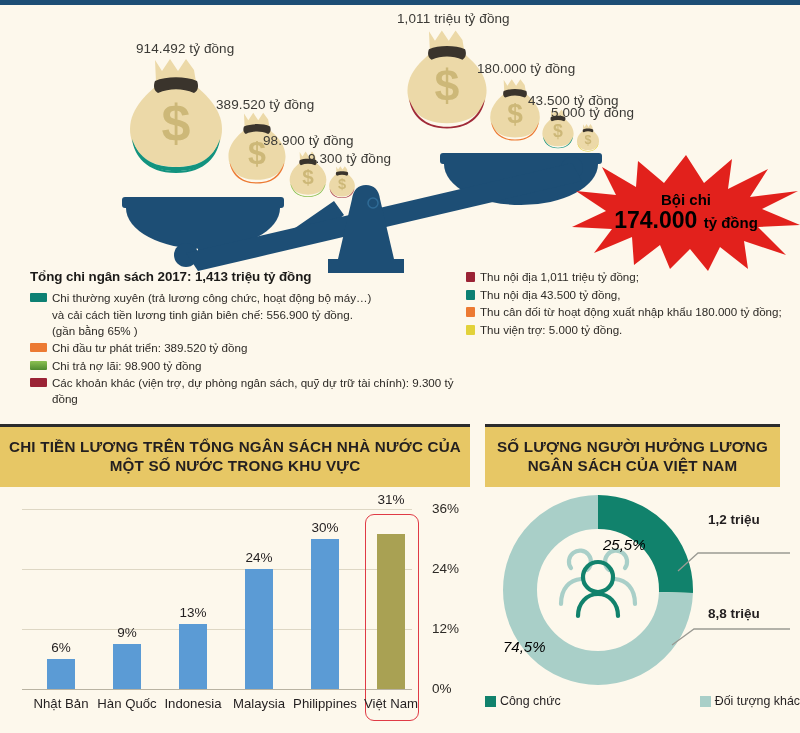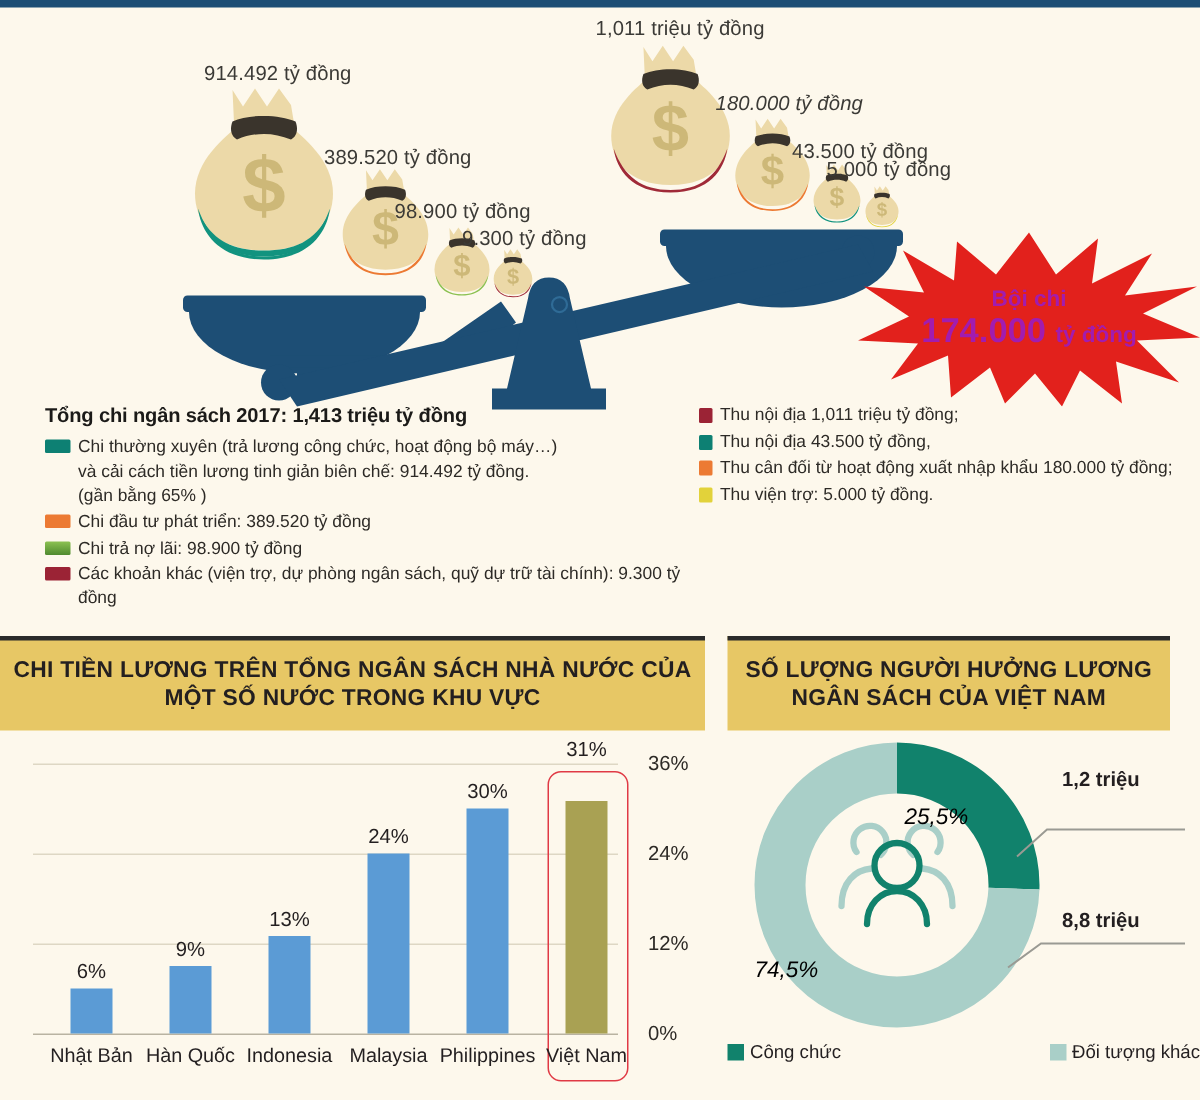--- a/index.html
+++ b/index.html
@@ -23,21 +23,21 @@
 
   .bag{position:absolute;}
   .bag svg{display:block;}
 
   .beam-svg{position:absolute;left:120px;top:140px;}
 
   
   .burst{position:absolute;left:572px;top:148px;width:228px;height:118px;}
   .burst-text{position:absolute;left:0;top:0;width:228px;height:118px;
     display:flex;flex-direction:column;justify-content:center;
-    color:#a21caf;text-align:center;pointer-events:none;}
+    color:#000000;text-align:center;pointer-events:none;}
   .burst-t1{font-size:15px;font-weight:bold;line-height:1.05;margin-bottom:1px;}
   .burst-t2{font-size:23px;font-weight:bold;line-height:1.05;}
   .burst-t2 small{font-size:15px;font-weight:bold;}
 
   
   .legend-block{position:absolute;font-size:11.6px;line-height:15.5px;color:#2d2a26;}
   .legend-title{font-weight:bold;font-size:13.4px;color:#1b1a18;margin-bottom:5px;letter-spacing:-.1px;}
   .legend-row{display:flex;align-items:flex-start;margin-bottom:2px;}
   .swatch{width:17px;height:9px;flex:0 0 17px;margin-top:3px;margin-right:5px;border-radius:1px;}
   .legend-txt{flex:1;}
@@ -156,21 +156,21 @@
 
     <div class="bag" style="left:488px;top:72px;">
       <svg width="54" height="69" viewBox="0 0 100 128">
         <path d="M50 112 C16 112 4 92 4 74 C4 52 24 36 34 28 L66 28 C76 36 96 52 96 74 C96 92 84 112 50 112 Z" fill="#ecd9a8"></path>
         <path d="M6 84 C14 106 28 116 50 116 C72 116 86 106 94 84 C92 100 80 118 50 118 C20 118 8 100 6 84 Z" fill="#ec7a33"></path>
         <path d="M29 5 L36 16 L44 4 L52 16 L60 4 L68 15 L70 27 C62 23 38 23 30 27 Z" fill="#ecd9a8"></path>
         <path d="M29 26 C40 21 60 21 71 26 C73 31 72 36 68 38 C56 33 44 33 32 38 C28 36 27 31 29 26 Z" fill="#3a342c"></path>
         <text x="50" y="86" font-family="'Liberation Sans',sans-serif" font-size="52" font-weight="bold" fill="#cdb878" text-anchor="middle">$</text>
       </svg>
     </div>
-    <div class="bag-label" style="left:477px;top:56px;font-style:italic;">180.000 tỷ đồng</div>
+    <div class="bag-label" style="left:477px;top:56px;">180.000 tỷ đồng</div>
 
     <div class="bag" style="left:541px;top:103px;">
       <svg width="34" height="44" viewBox="0 0 100 128">
         <path d="M50 112 C16 112 4 92 4 74 C4 52 24 36 34 28 L66 28 C76 36 96 52 96 74 C96 92 84 112 50 112 Z" fill="#ecd9a8"></path>
         <path d="M6 84 C14 106 28 116 50 116 C72 116 86 106 94 84 C92 100 80 118 50 118 C20 118 8 100 6 84 Z" fill="#12937f"></path>
         <path d="M29 5 L36 16 L44 4 L52 16 L60 4 L68 15 L70 27 C62 23 38 23 30 27 Z" fill="#ecd9a8"></path>
         <path d="M29 26 C40 21 60 21 71 26 C73 31 72 36 68 38 C56 33 44 33 32 38 C28 36 27 31 29 26 Z" fill="#3a342c"></path>
         <text x="50" y="86" font-family="'Liberation Sans',sans-serif" font-size="52" font-weight="bold" fill="#cdb878" text-anchor="middle">$</text>
       </svg>
     </div>
@@ -201,21 +201,21 @@
       </div>
     </div>
 
     <div class="legend-block" style="left:30px;top:264px;width:428px;">
       <div class="legend-title">Tổng chi ngân sách 2017: 1,413 triệu tỷ đồng</div>
 
       <div class="legend-row">
         <span class="swatch" style="background:#0d8073"></span>
         <span class="legend-txt">Chi thường xuyên (trả lương công chức, hoạt động bộ máy…)</span>
       </div>
-      <span class="legend-sub">và cải cách tiền lương tinh giản biên chế: 914.492 tỷ đồng.</span>
+      <span class="legend-sub">và cải cách tiền lương tinh giản biên chế: 556.900 tỷ đồng.</span>
       <span class="legend-sub">(gần bằng 65% )</span>
 
       <div class="legend-row" style="margin-top:2px">
         <span class="swatch" style="background:#ec7a33"></span>
         <span class="legend-txt">Chi đầu tư phát triển: 389.520 tỷ đồng</span>
       </div>
       <div class="legend-row">
         <span class="swatch" style="background:linear-gradient(180deg,#8cc152,#4f8a2f)"></span>
         <span class="legend-txt">Chi trả nợ lãi: 98.900 tỷ đồng</span>
       </div>

